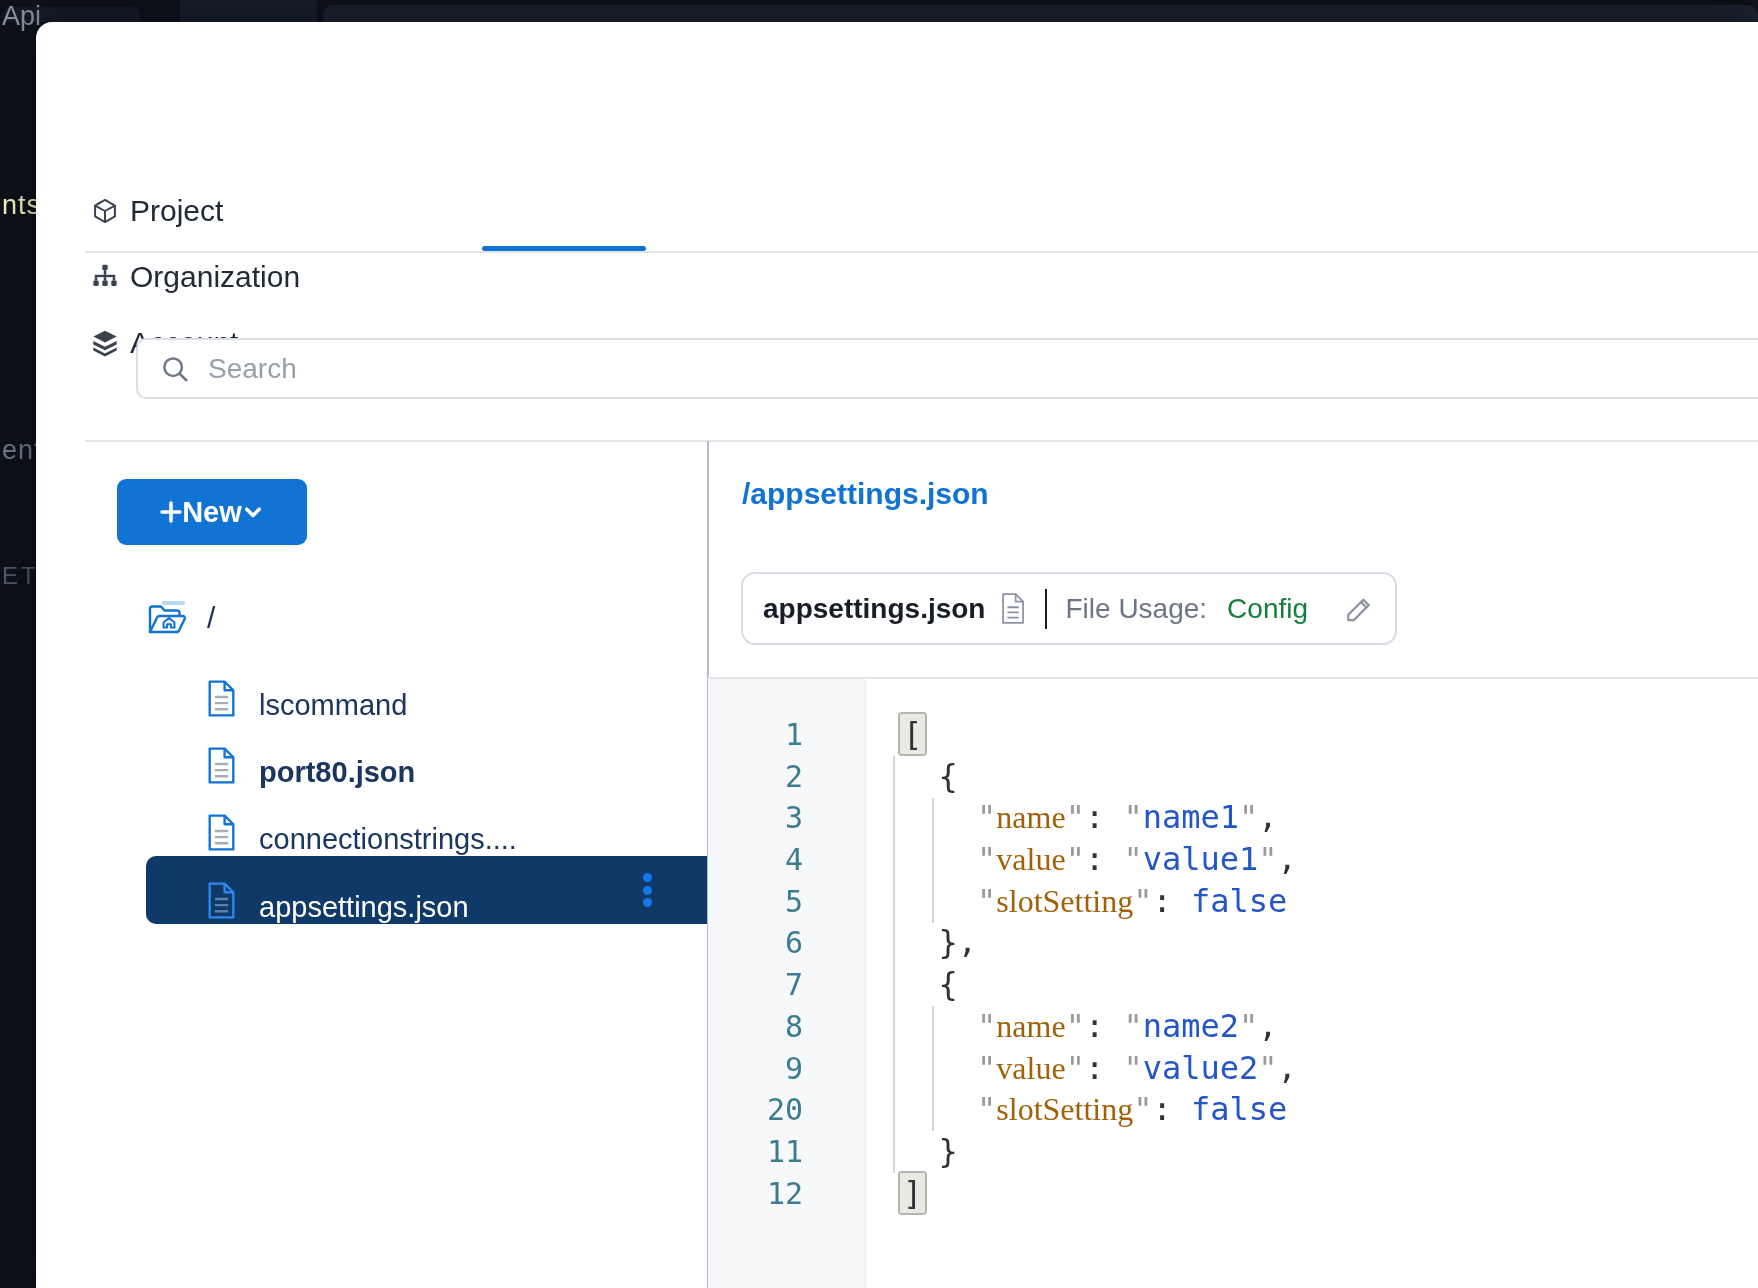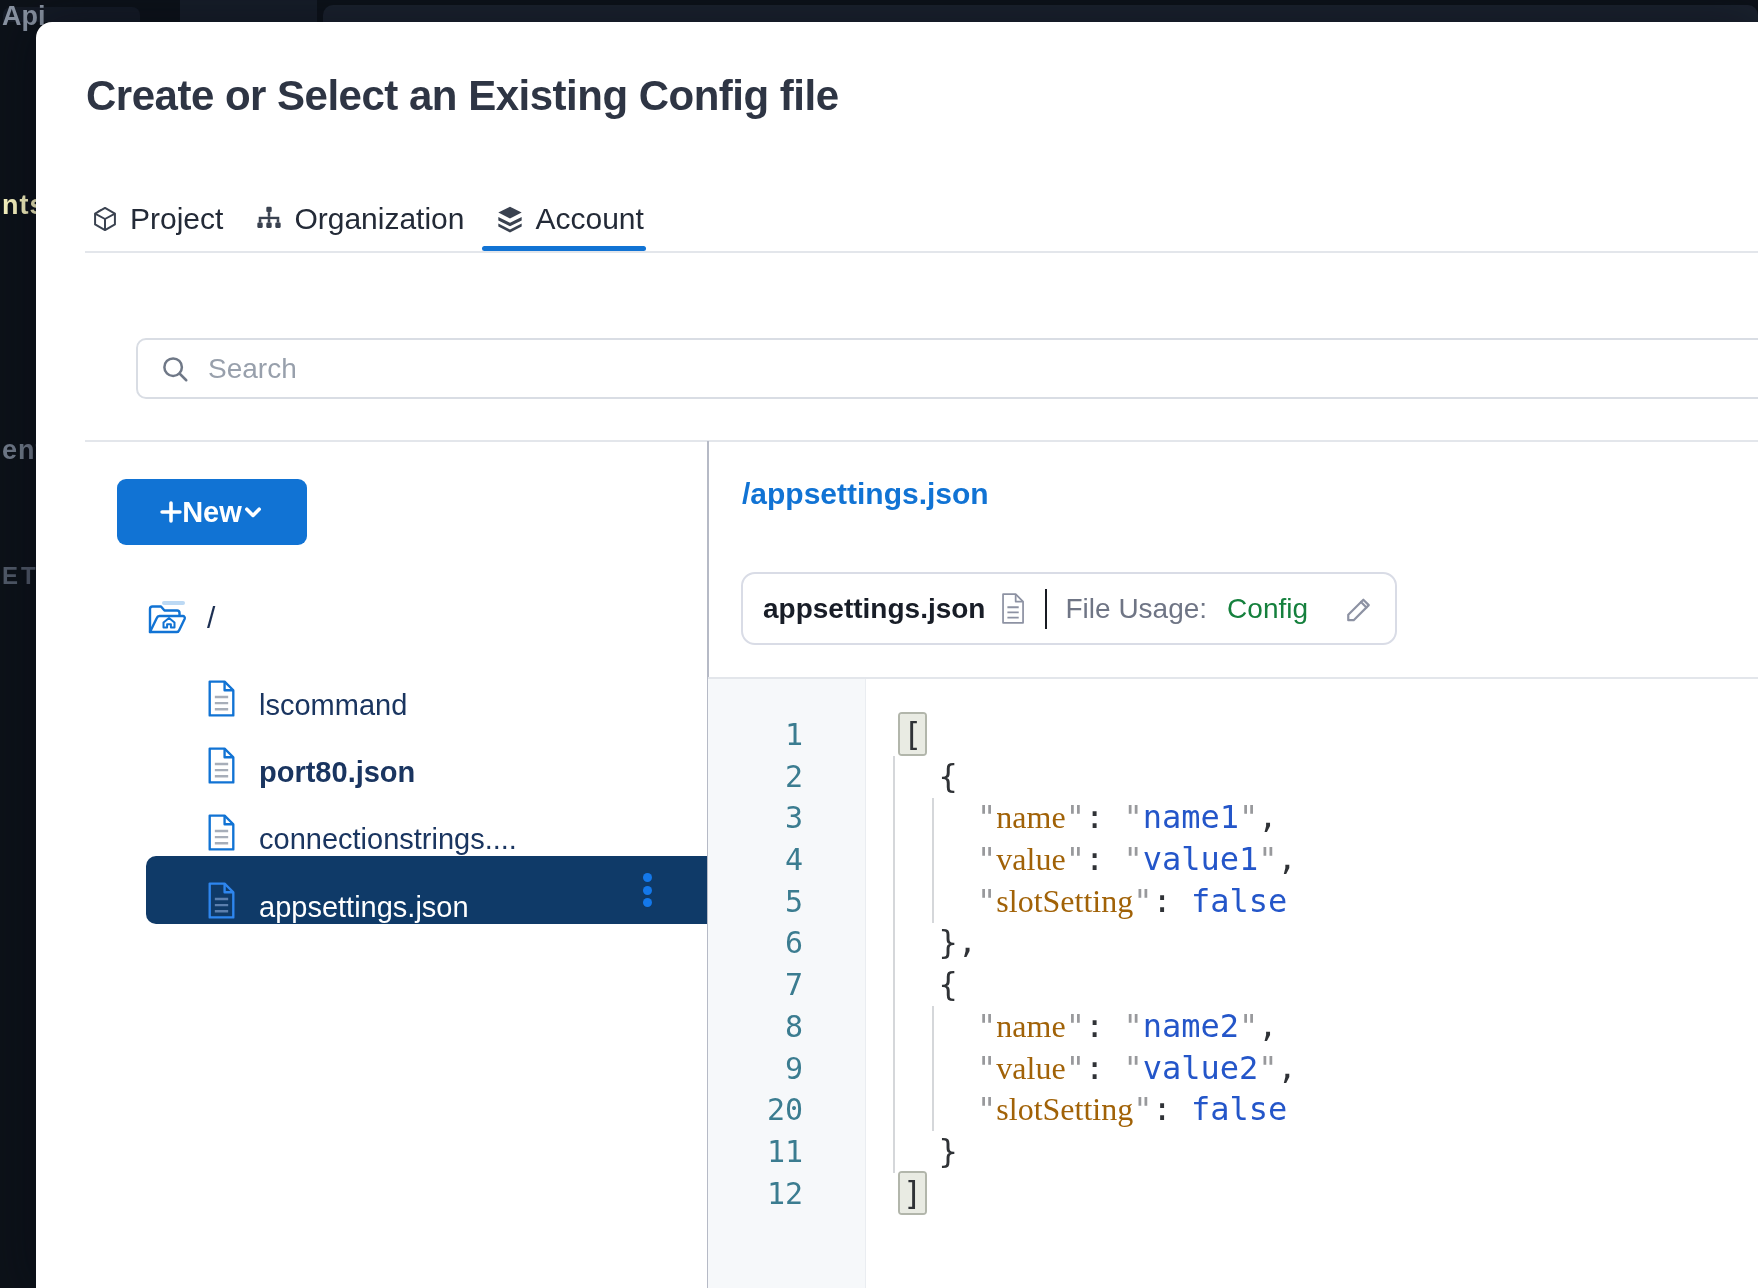--- a/index.html
+++ b/index.html
@@ -2,33 +2,33 @@
 <html><head>
 <meta charset="utf-8">
 <style>
   html,body{margin:0;padding:0;background:#0d1219;}
   #canvas{position:relative;width:1758px;height:1288px;overflow:hidden;
           font-family:"Liberation Sans",sans-serif;background:#0d1219;}
   .topblock{position:absolute;}
   #tb1{left:3px;top:7px;width:137px;height:15px;background:#151b26;border-radius:8px 8px 0 0;}
   #tb2{left:180px;top:0;width:137px;height:22px;background:#171e29;}
   #tb3{left:323px;top:5px;width:1435px;height:17px;background:#1b222e;border-radius:10px 10px 0 0;}
-  .frag{position:absolute;left:2px;font-weight:700;white-space:nowrap;}
+  .frag{position:absolute;left:2px;font-weight:400;white-space:nowrap;}
   .frag0{top:1px;font-size:27px;color:#8b95a4;}
   .frag1{top:190px;font-size:27px;color:#fef9c3;letter-spacing:1px;}
   .frag2{top:435px;font-size:27px;color:#727c8b;letter-spacing:1px;}
   .frag3{top:562px;font-size:24px;color:#525b6a;letter-spacing:3px;}
 
   #modal{position:absolute;left:36px;top:22px;right:0;bottom:0;background:#fff;
          border-radius:16px 0 0 0;box-shadow:0 0 50px rgba(5,10,20,.55);}
 
   #page-title{position:absolute;left:50px;top:50px;margin:0;font-size:42px;font-weight:700;
               color:#2e3544;letter-spacing:-.5px;white-space:nowrap;}
 
-  #tabs{position:absolute;left:55px;top:172px;height:42px;display:flex;gap:32px;align-items:flex-end;}
+  #tabs{position:absolute;left:55px;top:172px;height:42px;display:flex;gap:32px;align-items:flex-start;flex-direction:column;}
   .tab{display:flex;align-items:center;gap:11px;font-size:30px;font-weight:500;color:#232a37;
        cursor:pointer;white-space:nowrap;}
   .tab svg{display:block;}
   #tab-underline{position:absolute;left:446px;top:224px;width:164px;height:5px;
                  border-radius:3px;background:#1173d4;}
   .hdiv{position:absolute;height:2px;background:#e3e6eb;}
   #div-tabs{left:49px;right:0;top:229px;}
   #div-search{left:49px;right:0;top:418px;}
   #div-editor{left:672px;right:0;top:655px;height:2px;}
 
@@ -95,21 +95,20 @@
   <div class="topblock" id="tb2"></div>
   <div class="topblock" id="tb3"></div>
   <div id="bg-fragments">
       <div class="frag frag0">Api</div>
       <div class="frag frag1">nts</div>
       <div class="frag frag2">ents</div>
       <div class="frag frag3">ETI</div>
     </div>
 
   <div id="modal">
-    <h1 id="page-title">Create or Select an Existing Config file</h1>
 
     <div id="tabs">
         <div class="tab">
           <span>
             <svg width="28" height="28" viewBox="0 0 24 24" fill="none" stroke="#3a4250" stroke-width="1.7" stroke-linejoin="round">
               <path d="M12 2.5l8.5 4.8v9.4L12 21.5l-8.5-4.8V7.3z"></path>
               <path d="M3.5 7.3 12 12l8.5-4.7M12 12v9.5"></path>
               <path d="M5.5 5.8l3-1.7" stroke-width="1"></path>
             </svg>
           </span>

